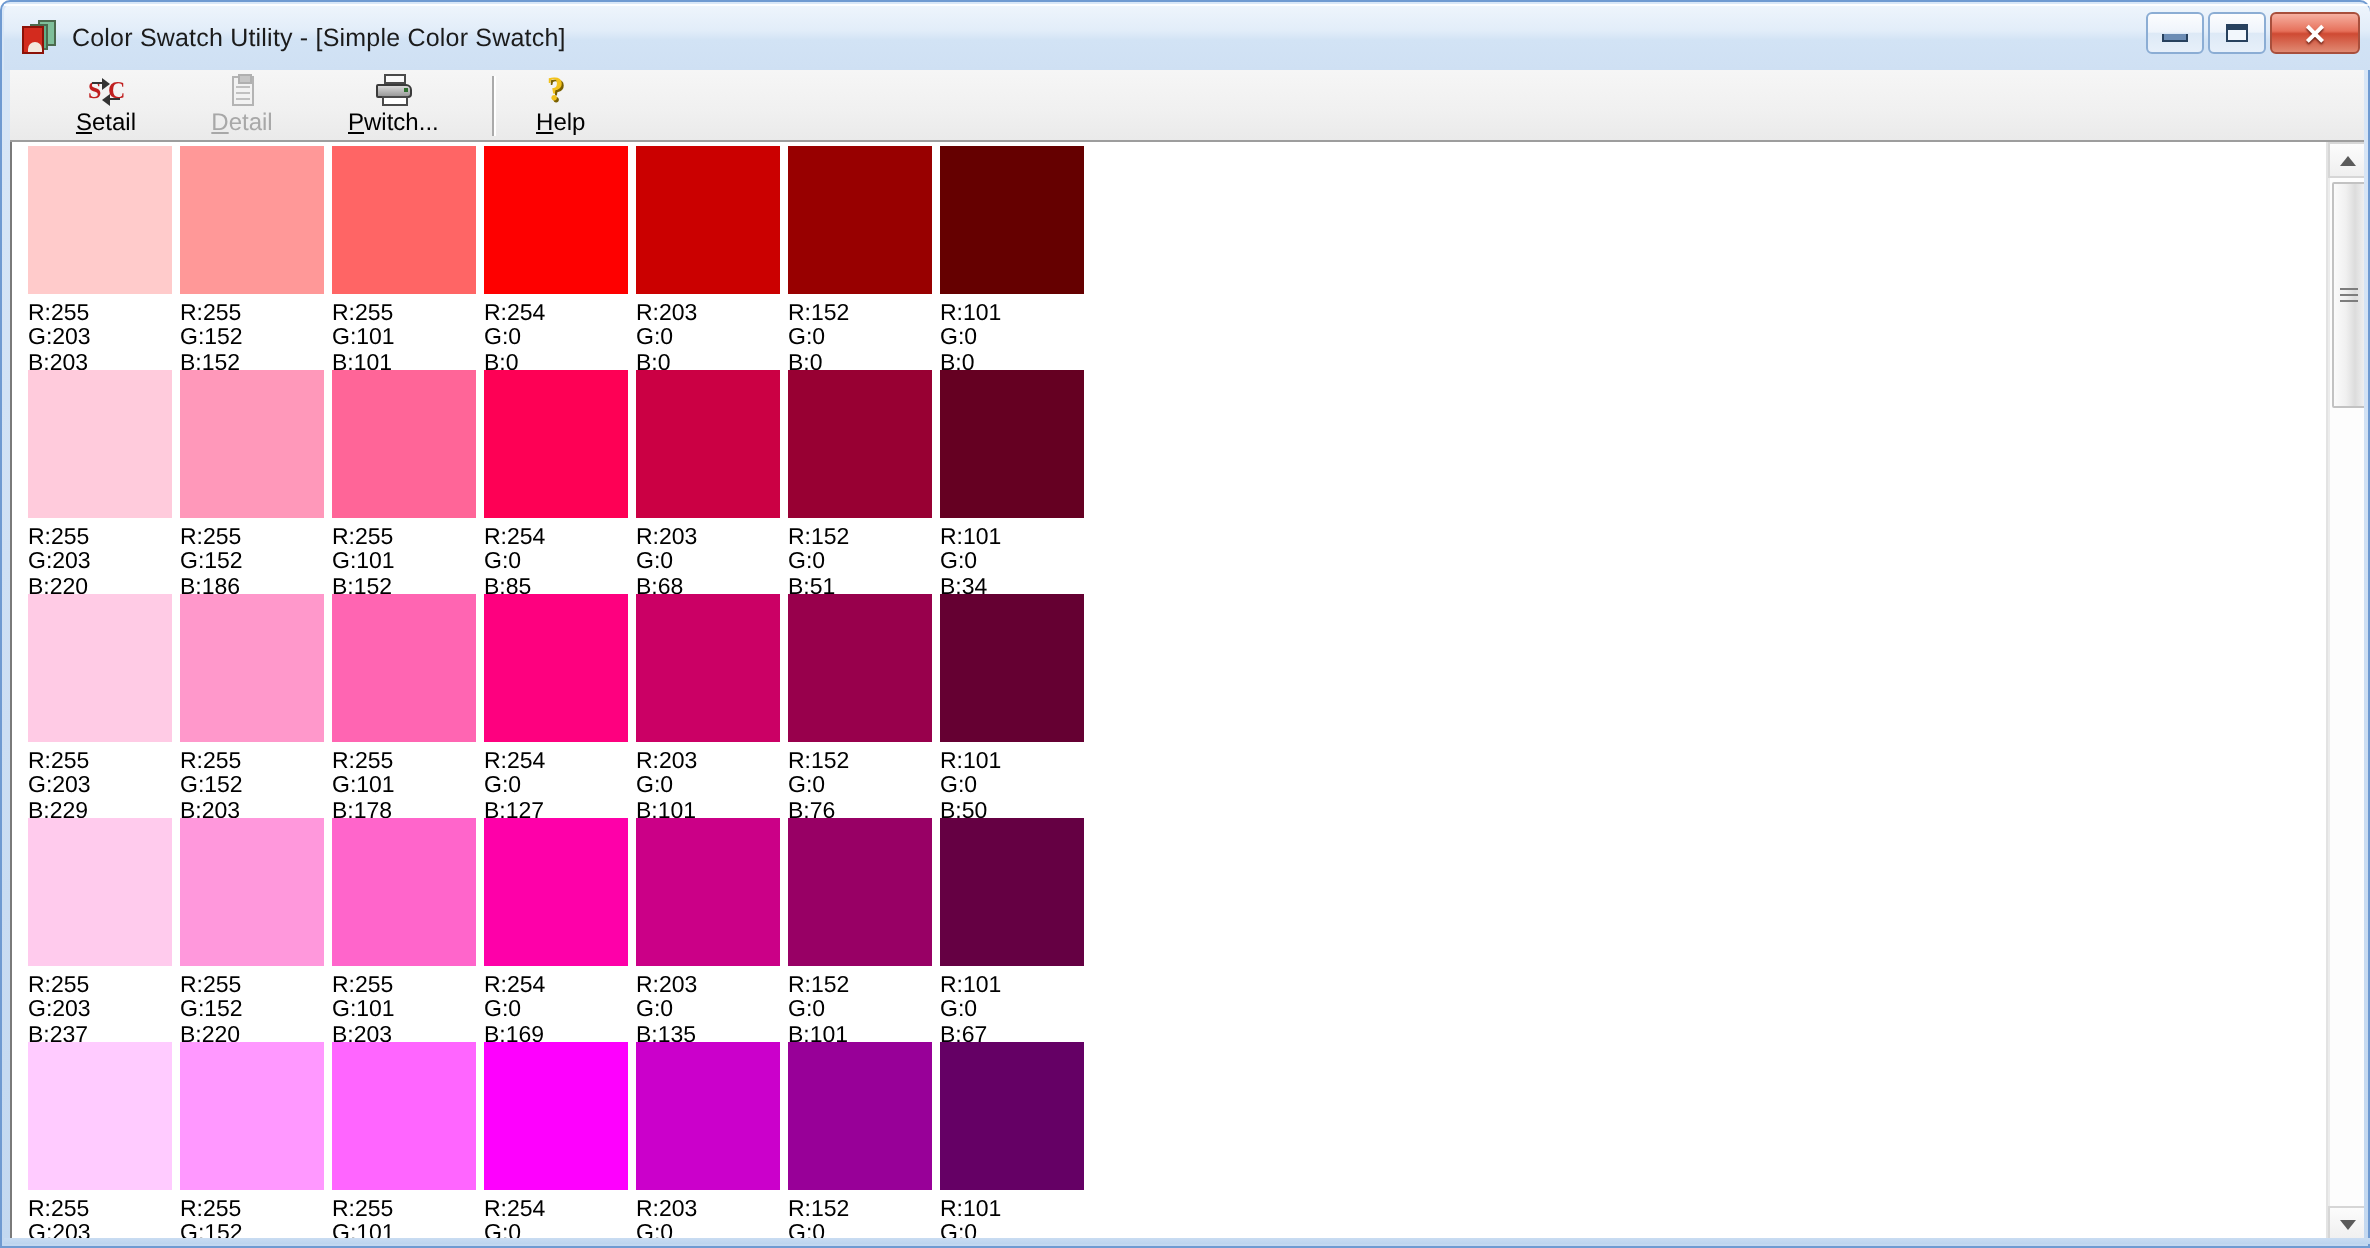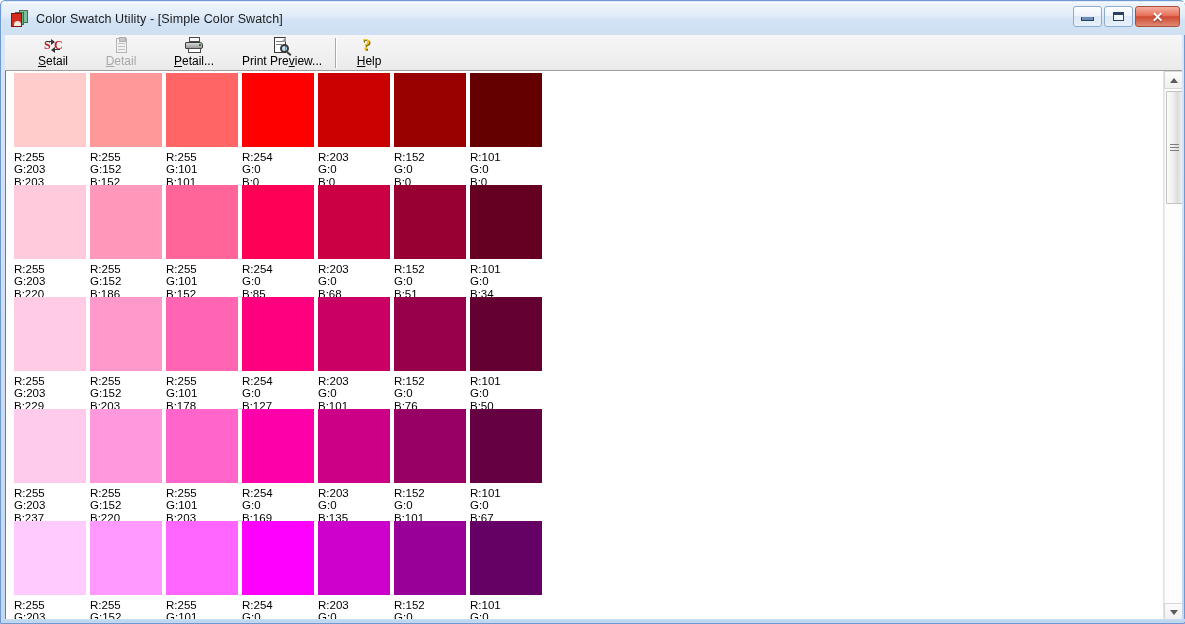--- a/index.html
+++ b/index.html
@@ -446,36 +446,25 @@
 
     <div style="width:20px"></div>
 
     <button class="tool-btn">
       <span class="tool-ico ico-print">
         <span class="top"></span>
         <span class="body"></span>
         <span class="dot"></span>
         <span class="out"></span>
       </span>
-      <span class="tool-lbl"><u>P</u><span>etail...</span></span>
+      <span class="tool-lbl"><u>P</u><span>witch...</span></span>
     </button>
 
     <div style="width:14px"></div>
 
-    <button class="tool-btn">
-      <span class="tool-ico ico-preview">
-        <span class="page"></span>
-        <span class="fold"></span>
-        <span class="ln" style="top:4px"></span>
-        <span class="ln" style="top:7px"></span>
-        <span class="lens"></span>
-        <span class="handle"></span>
-      </span>
-      <span class="tool-lbl"><span>Print Pre</span><u>v</u><span>iew...</span></span>
-    </button>
 
     <div class="tool-sep"></div>
 
     <button class="tool-btn">
       <span class="tool-ico ico-help">
         <span class="q">?</span>
       </span>
       <span class="tool-lbl"><u>H</u><span>elp</span></span>
     </button>
   </div>

